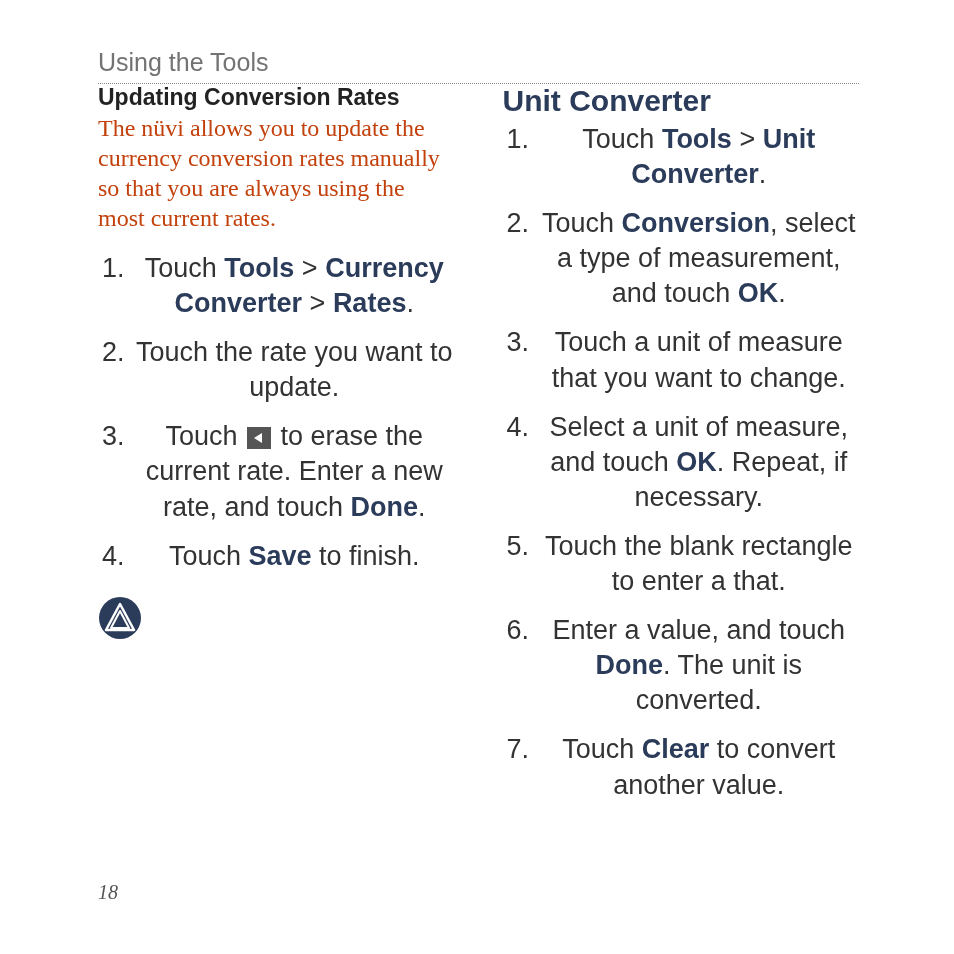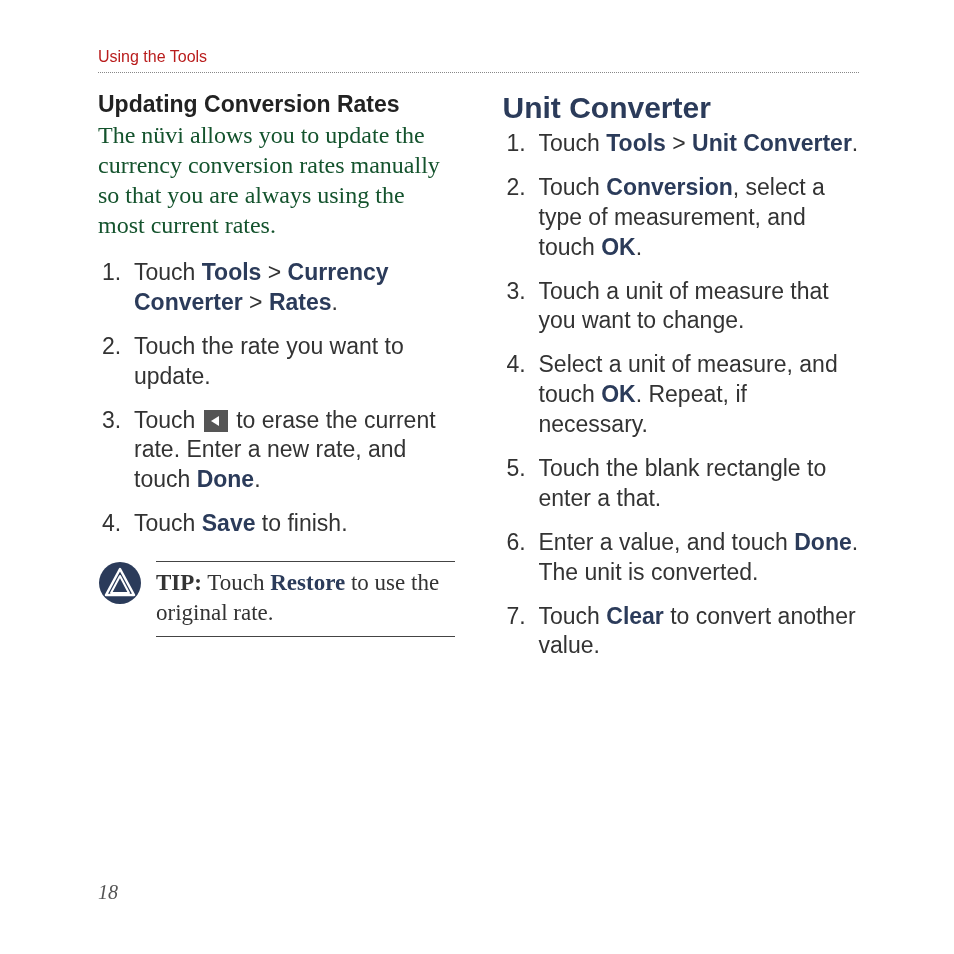--- a/index.html
+++ b/index.html
@@ -6,25 +6,24 @@
   body {
     width: 954px;
     height: 954px;
     font-family: Arial, Helvetica, sans-serif;
     color: #333;
     background: #fff;
     position: relative;
     padding: 48px 95px 60px 98px;
   }
   .header-line {
-    font-size: 16px;
-    color: #b91c1c;
+    font-size: 25px;
+    color: #737373;
     padding-bottom: 6px;
     border-bottom: 1px dotted #888;
-    margin-bottom: 18px;
     font-family: Arial, Helvetica, sans-serif;
   }
   .columns {
     display: flex;
     gap: 48px;
   }
   .col {
     flex: 1;
     min-width: 0;
   }
@@ -32,44 +31,45 @@
     font-weight: bold;
     font-size: 23px;
     color: #222;
     margin-bottom: 2px;
     font-family: Arial, Helvetica, sans-serif;
   }
   .body-text {
     font-family: 'Times New Roman', Times, serif;
     font-size: 24px;
     line-height: 1.25;
-    color: #14532d;
+    color: #c2410c;
     margin-bottom: 18px;
   }
   .main-heading {
     font-weight: bold;
     font-size: 30px;
     color: #2b3b5a;
     margin-bottom: 4px;
     font-family: Arial, Helvetica, sans-serif;
   }
   ol.steps {
     list-style: none;
     counter-reset: step;
     padding-left: 0;
   }
   ol.steps > li {
     counter-increment: step;
-    font-size: 23px;
+    font-size: 27px;
     line-height: 1.3;
     color: #333;
     padding-left: 36px;
     position: relative;
     margin-bottom: 14px;
     font-family: Arial, Helvetica, sans-serif;
+    text-align: center;
   }
   ol.steps > li::before {
     content: counter(step) ".";
     position: absolute;
     left: 4px;
     top: 0;
   }
   .kw {
     font-weight: bold;
     color: #2b3b5a;
@@ -156,23 +156,20 @@
         <span>Touch </span><span class="kw">Save</span><span> to finish.</span>
       </li>
     </ol>
 
     <div class="tip-box">
       <svg class="tip-icon" viewBox="0 0 44 44">
         <circle cx="22" cy="22" r="21" fill="#2b3b5a"></circle>
         <path d="M22 8 L36 34 L8 34 Z" fill="none" stroke="#fff" stroke-width="2.5" stroke-linejoin="round"></path>
         <path d="M22 15 L31 32 L13 32 Z" fill="none" stroke="#fff" stroke-width="2" stroke-linejoin="round"></path>
       </svg>
-      <div class="tip-content">
-        <span class="tip-label">TIP:</span><span> Touch </span><span class="tip-kw">Restore</span><span> to use the original rate.</span>
-      </div>
     </div>
   </div>
 
   <div class="col">
     <div class="main-heading">Unit Converter</div>
     <ol class="steps">
       <li>
         <span>Touch </span><span class="kw">Tools</span><span class="gt"> &gt; </span><span class="kw">Unit Converter</span><span>.</span>
       </li>
       <li>

